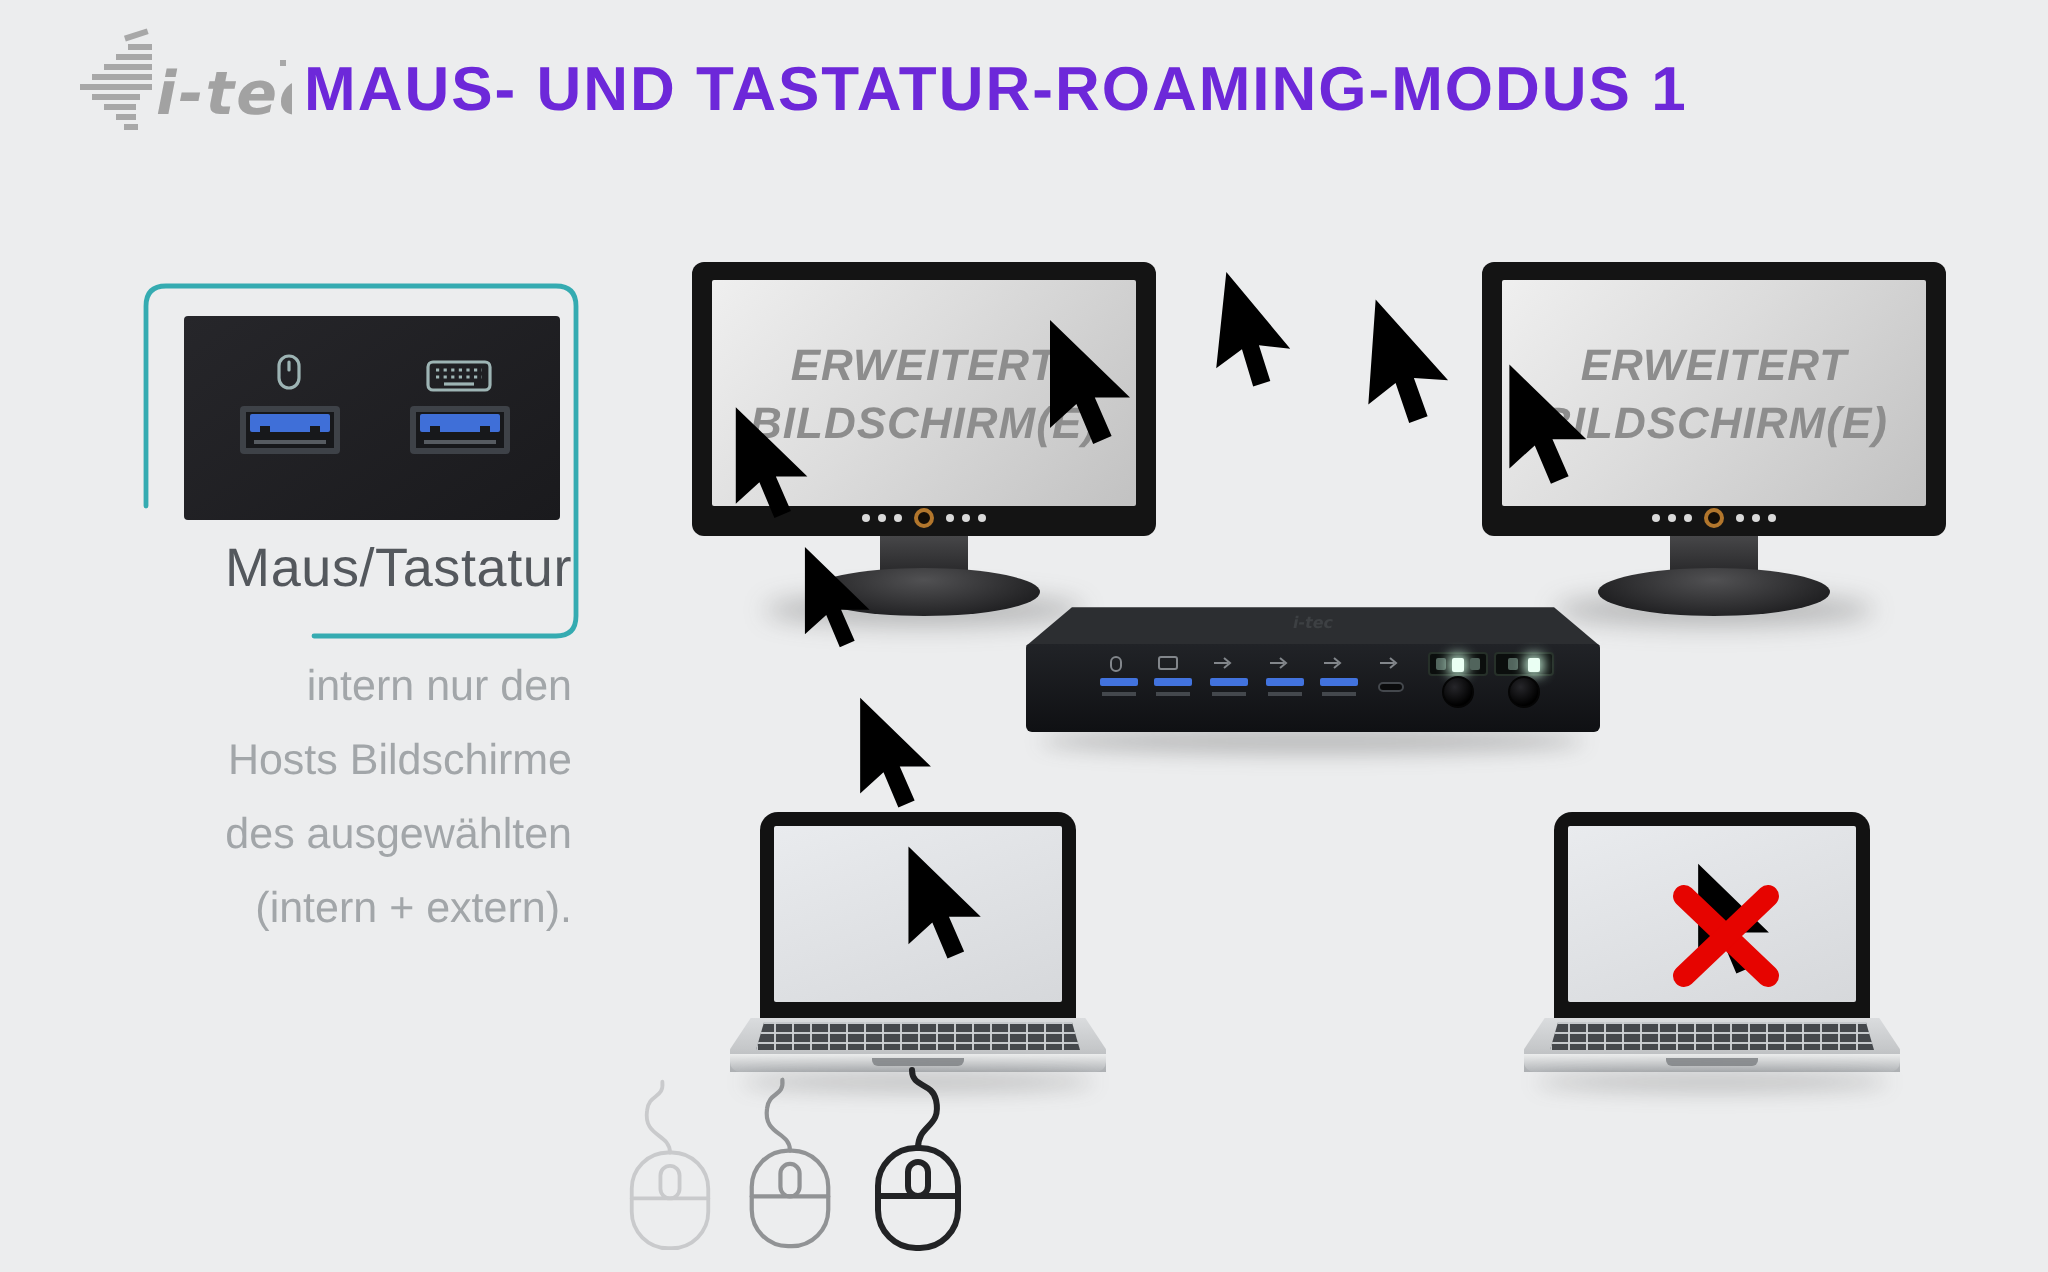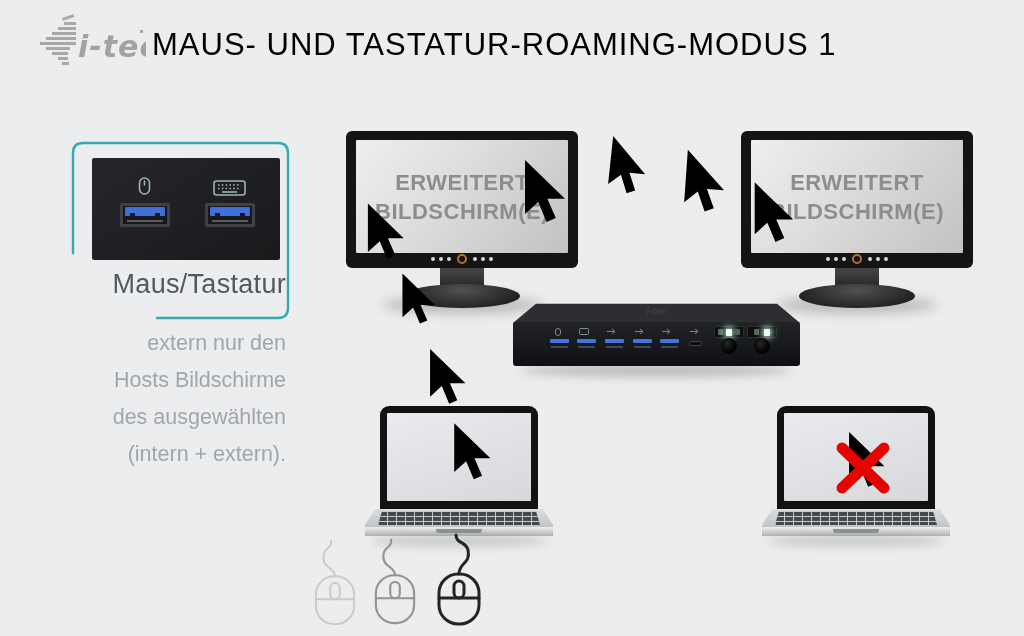--- a/index.html
+++ b/index.html
@@ -7,22 +7,22 @@
   .stage {
     position:relative; width:1024px; height:636px; overflow:hidden;
     background:#ecedee;
     font-family:"Liberation Sans", sans-serif;
   }
   .abs { position:absolute; }
 
   
   .page-title {
     position:absolute; left:152px; top:27px;
-    font-size:31px; font-weight:400; letter-spacing:1px;
-    color:#000000; white-space:nowrap;
+    font-size:31px; font-weight:700; letter-spacing:1px;
+    color:#6d28d9; white-space:nowrap;
   }
   .logo-svg { position:absolute; left:18px; top:10px; }
   .logo-text { font:italic 700 30px "DejaVu Sans", sans-serif; fill:#a2a2a2; letter-spacing:1px; }
 
   
   .panel-border-svg { position:absolute; left:60px; top:133px; }
   .panel-img {
     position:absolute; left:92px; top:158px; width:188px; height:102px;
     background:linear-gradient(145deg,#26262a,#1a1a1d); border-radius:2px;
   }
@@ -41,21 +41,21 @@
   .panel-heading {
     position:absolute; left:40px; top:269px; width:246px; text-align:right;
     font-size:27px; color:#54585d; letter-spacing:.3px;
   }
   .panel-para {
     position:absolute; left:40px; top:325px; width:246px; text-align:right;
     font-size:21.5px; line-height:37px; color:#a2a6a9;
   }
 
   
-  .monitor { position:absolute; width:264px; z-index:2; }
+  .monitor { position:absolute; width:264px; z-index:2;font-style:italic; }
   .m-frame {
     position:relative; width:232px; height:137px; background:#141414;
     border-radius:6px; padding:9px 10px 15px 10px; z-index:2;
   }
   .m-screen {
     width:100%; height:100%;
     background:linear-gradient(130deg,#efefef 0%,#dcdcdc 45%,#c2c2c2 100%);
     border-radius:1px; display:flex; flex-direction:column; justify-content:center;
     text-align:center;
   }
@@ -193,21 +193,21 @@
     <div class="panel-port" style="left:113px">
       <div class="pp-inner">
           <div class="pp-tongue"></div>
           <div class="pp-lip"></div>
         </div>
     </div>
   </div>
 
   <div class="panel-heading">Maus/Tastatur</div>
   <div class="panel-para">
-    <div>extern nur den</div>
+    <div>intern nur den</div>
     <div>Hosts Bildschirme</div>
     <div>des ausgewählten</div>
     <div>(intern + extern).</div>
   </div>
 
   <div class="monitor" style="left:346px;top:131px">
     <div class="m-shadow"></div>
     <div class="m-neck"></div>
     <div class="m-base"></div>
     <div class="m-frame">

